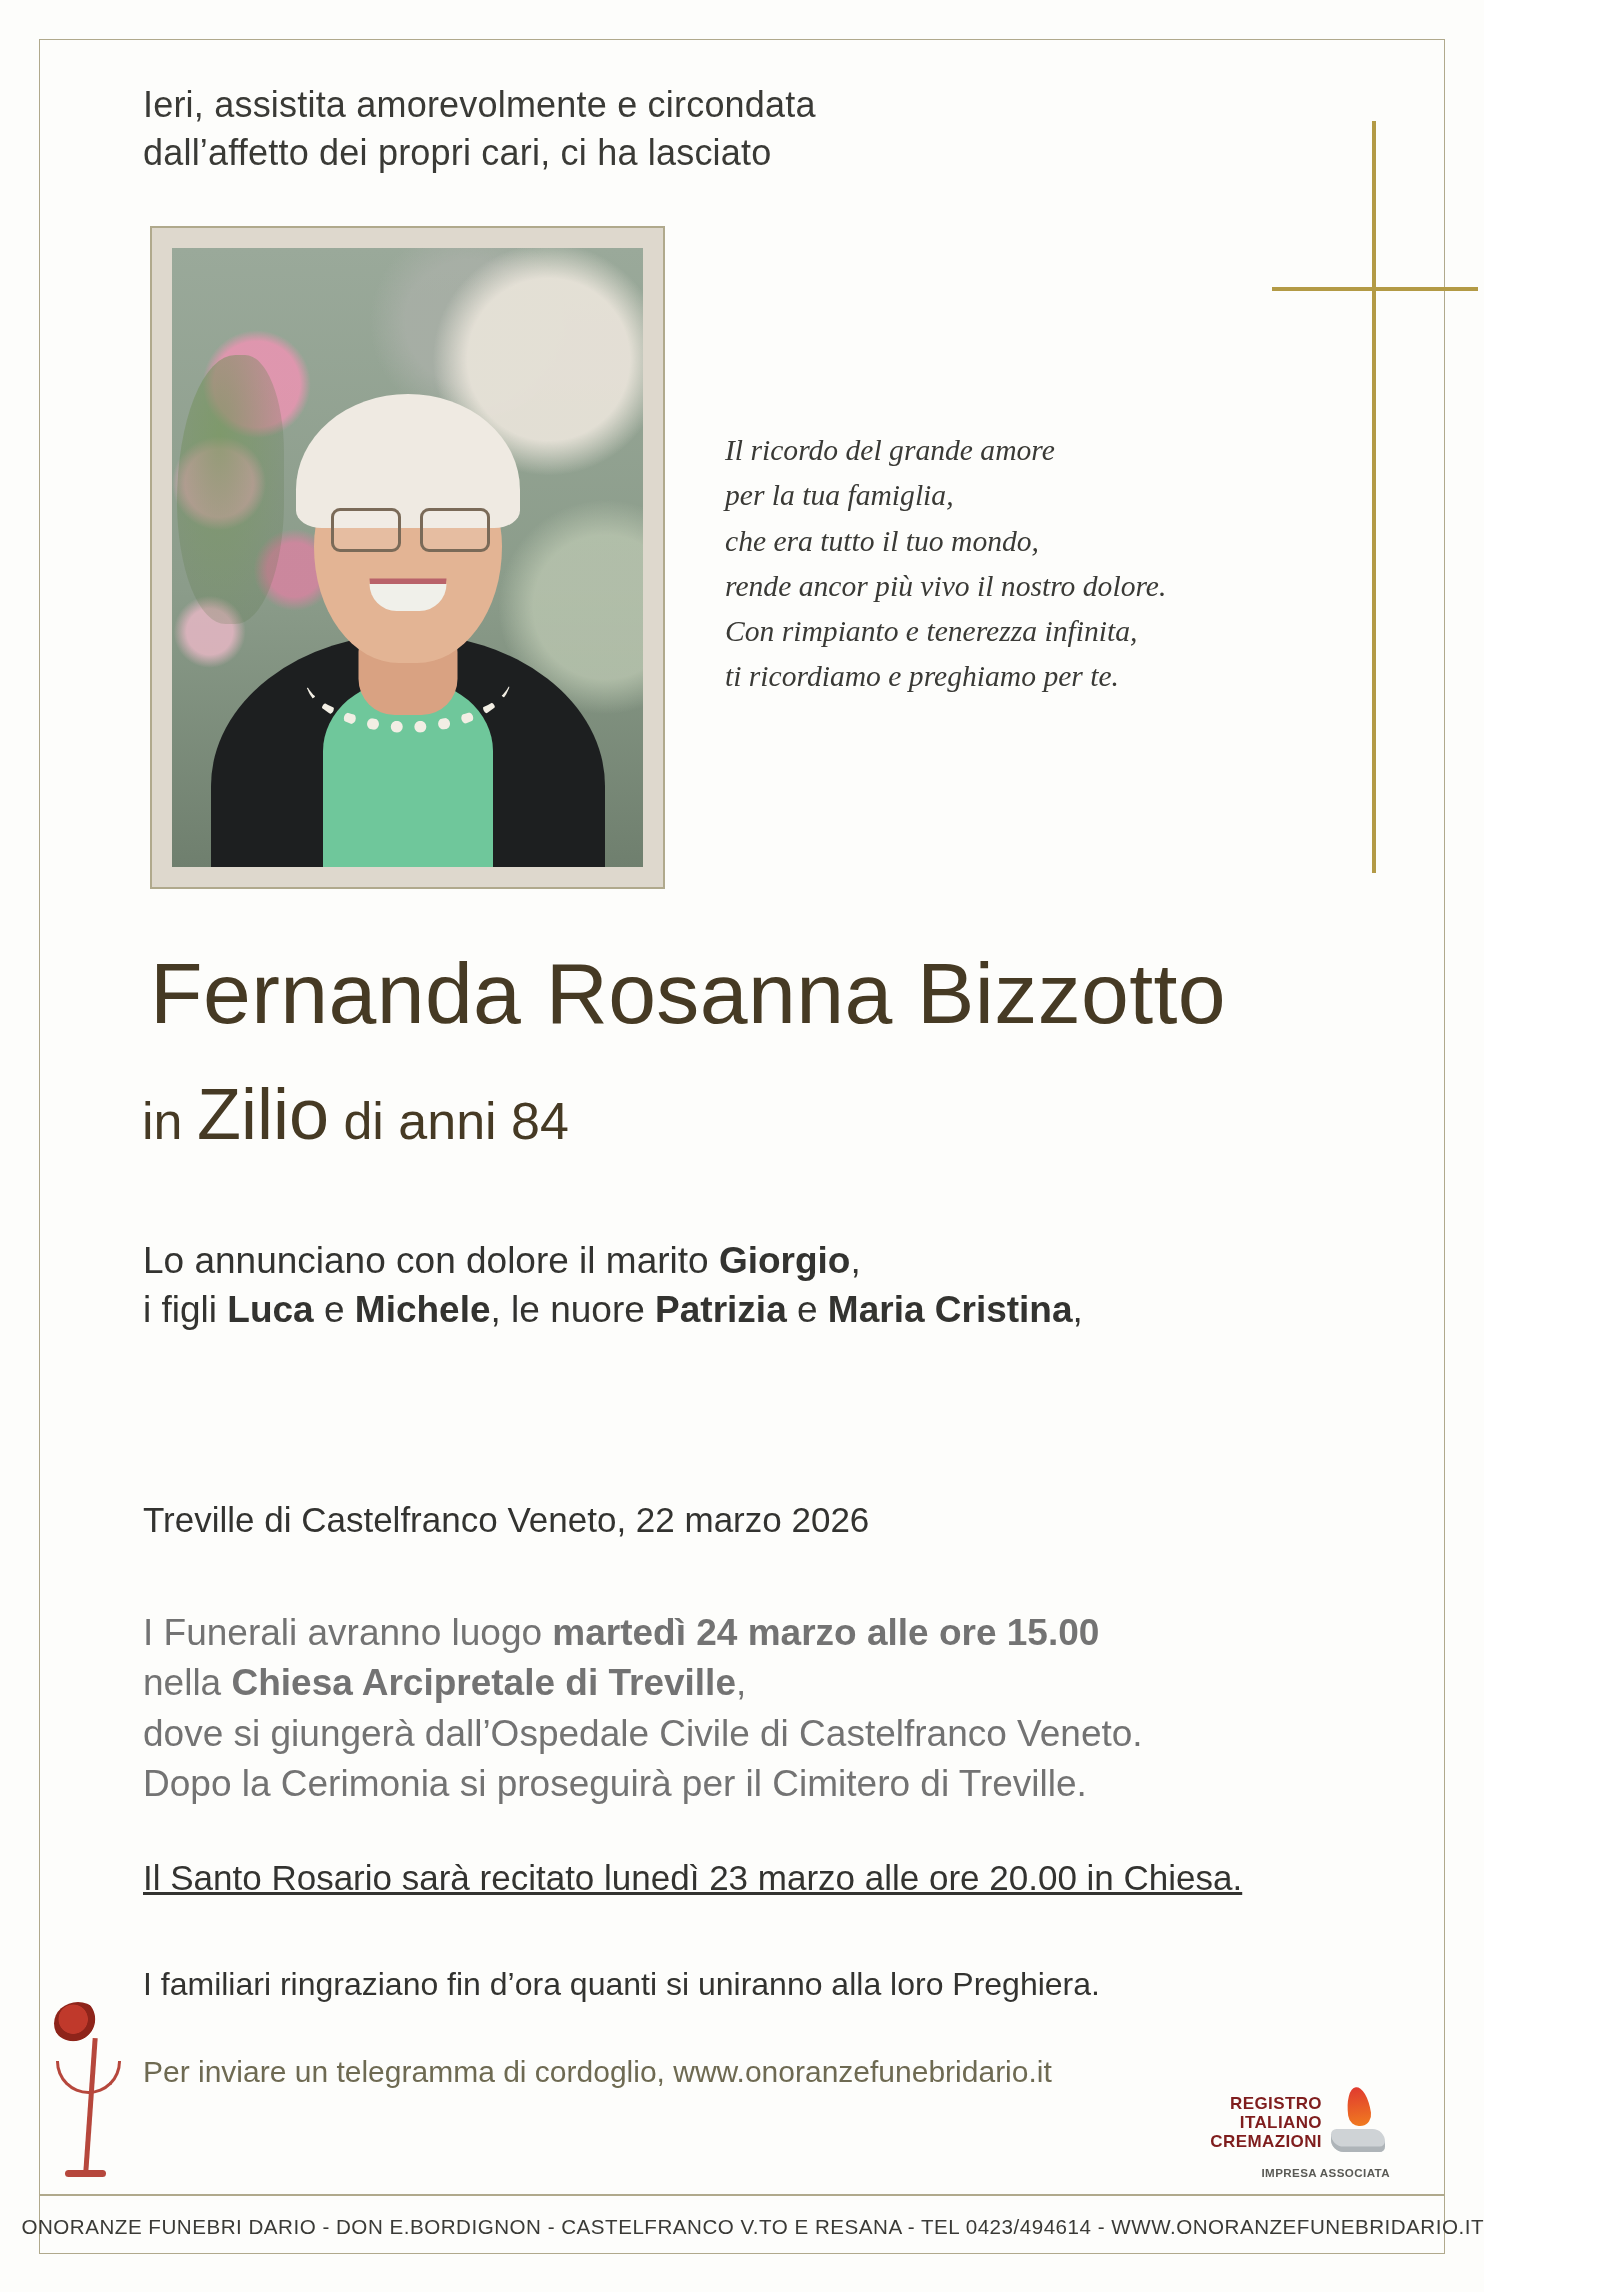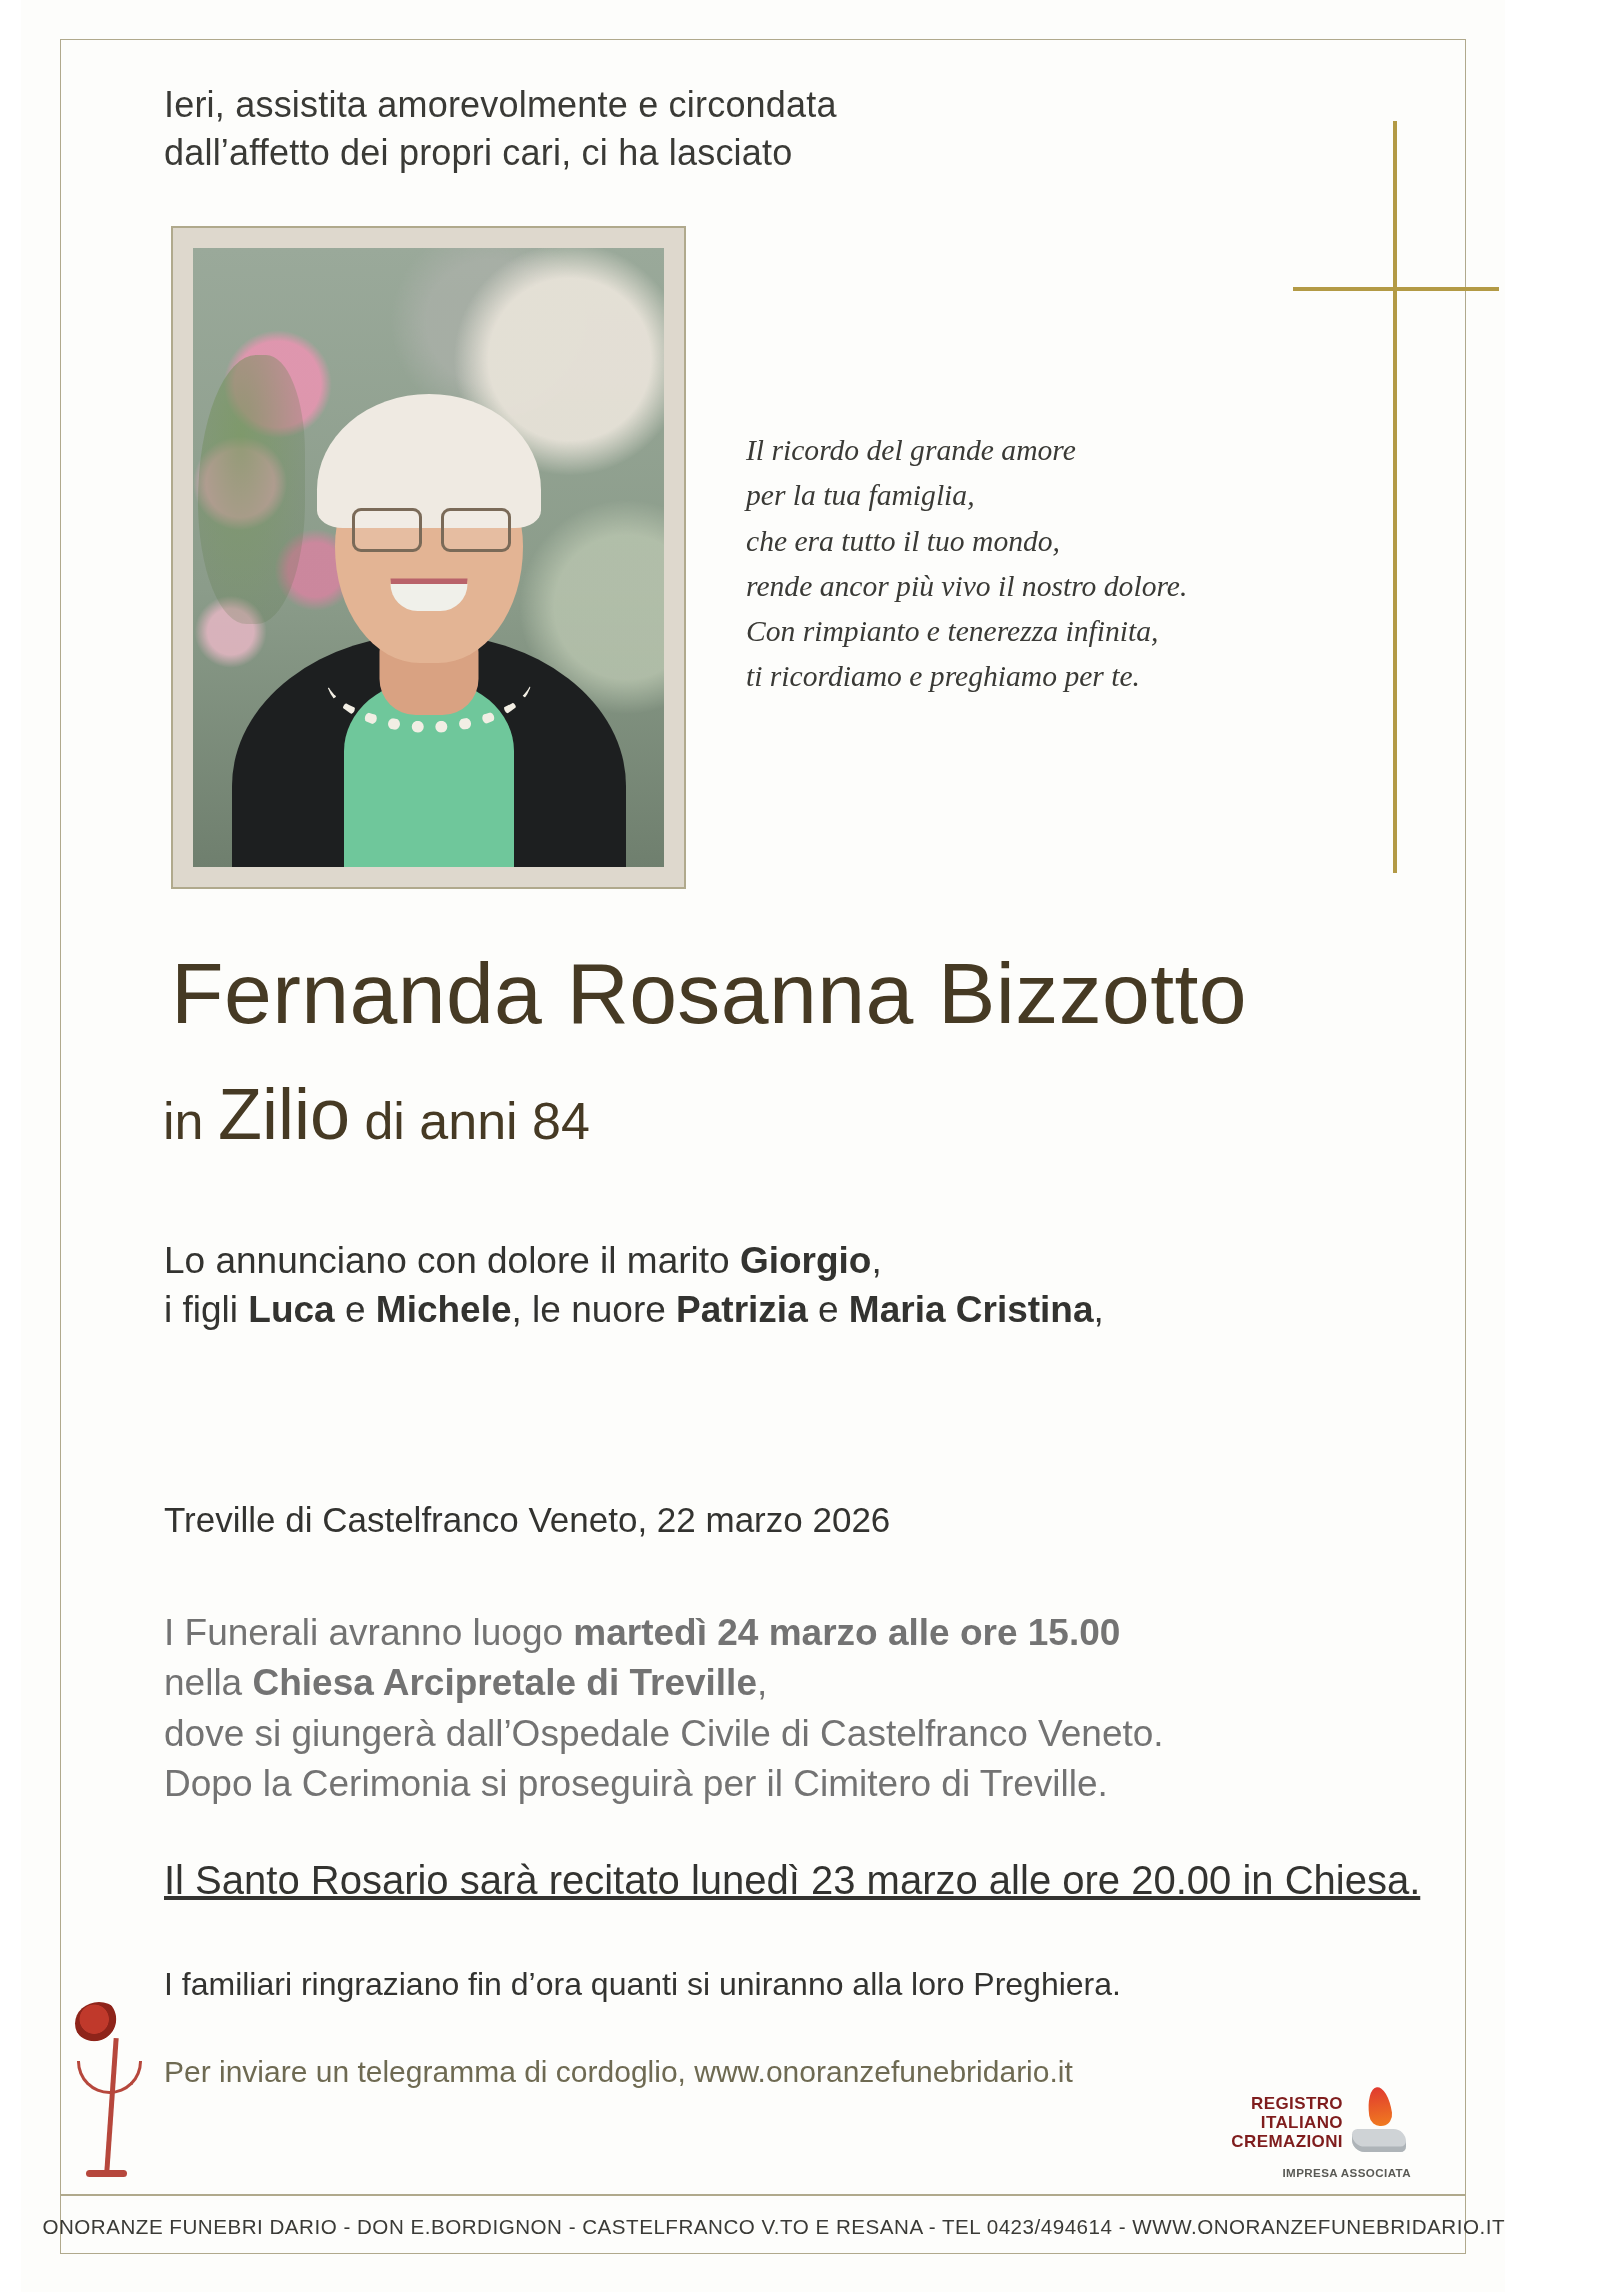--- a/index.html
+++ b/index.html
@@ -11,21 +11,20 @@
     font-family: "Liberation Sans", sans-serif;
     color: #2b2b2b;
   }
   .page {
     position: relative;
     width: 1484px;
     height: 2293px;
     background: #fdfdfb;
     box-sizing: border-box;
     overflow: hidden;
-    margin-left: 21px;
   }
   .border-frame {
     position: absolute;
     left: 39px;
     top: 39px;
     right: 39px;
     bottom: 39px;
     border: 1.8px solid #b0a98c;
     box-sizing: border-box;
     pointer-events: none;
@@ -249,21 +248,21 @@
     width: 1361px;
     font-size: 37px;
     line-height: 1.36;
     color: #737373;
   }
   .rosary {
     position: absolute;
     left: 143px;
     top: 1858px;
     width: 1361px;
-    font-size: 40px;
+    font-size: 35px;
     color: #333330;
     text-decoration: underline;
   }
   .thanks {
     position: absolute;
     left: 143px;
     top: 1966px;
     width: 1361px;
     font-size: 32px;
     color: #333330;

